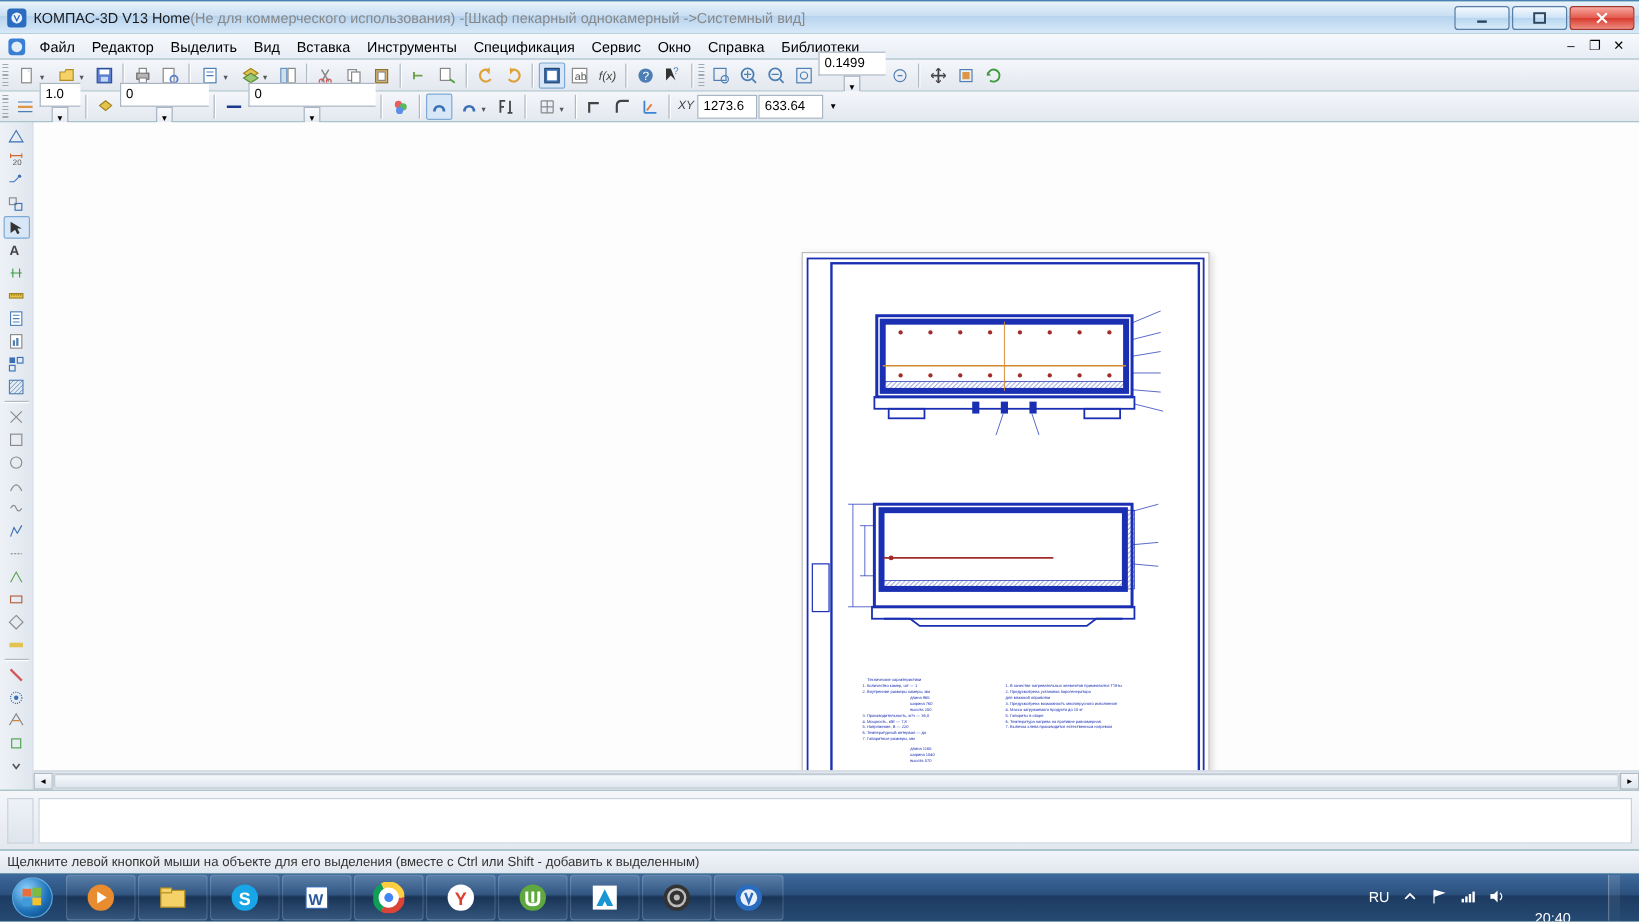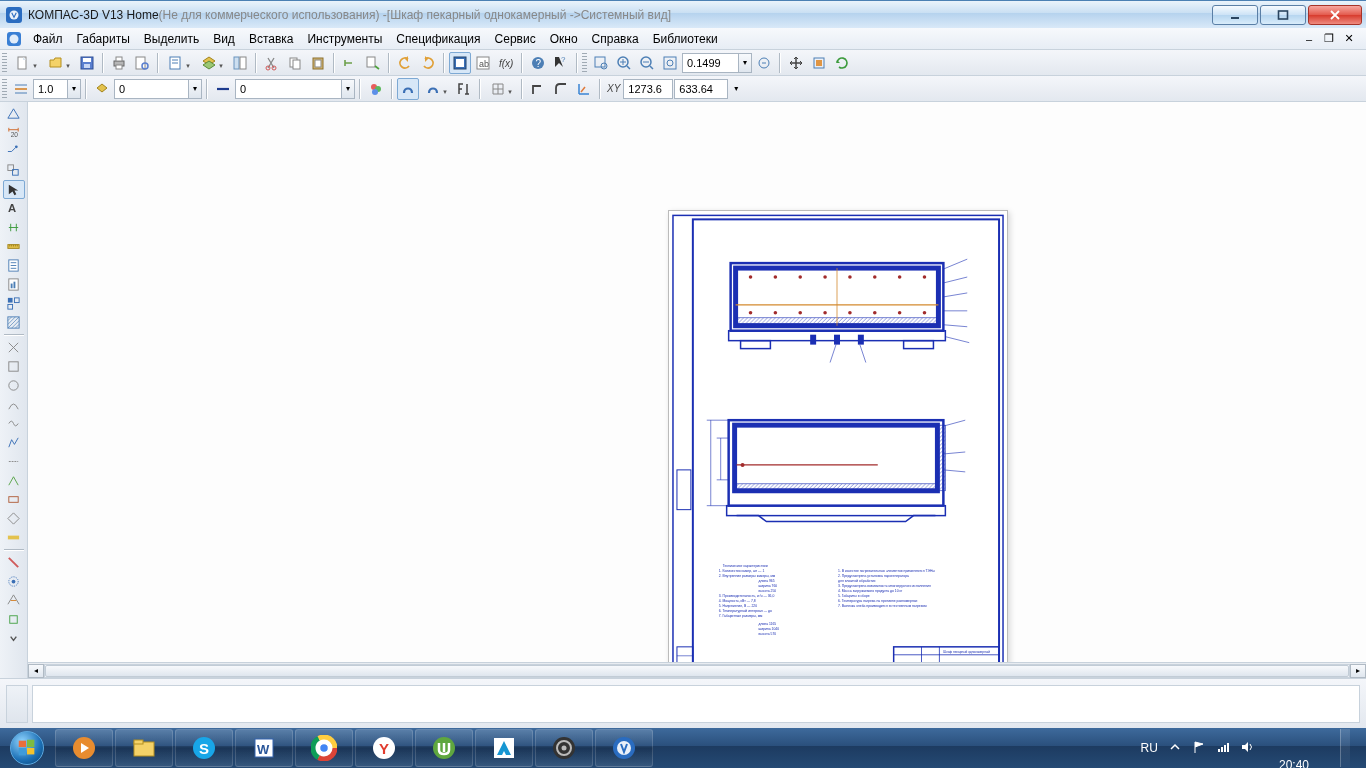--- a/index.html
+++ b/index.html
@@ -29,21 +29,21 @@
 .menubar .right .mb { width:18px; height:14px; display:flex; align-items:center; justify-content:center; font-size:11px; }
 
 
 .toolbar-row { height: 26px; background: linear-gradient(#f4f6fa,#e3e8ef); border-bottom: 1px solid #c8d2dc; display: flex; align-items: center; padding: 0 2px; gap: 1px; }
 .tb-sep { width: 2px; height: 20px; border-left: 1px solid #b0bac4; border-right: 1px solid #fff; margin: 0 3px; }
 .tb-grip { width: 5px; height: 20px; background: repeating-linear-gradient(to bottom,#a0aab4 0 1px,transparent 1px 3px); margin-right:2px; }
 .tb-btn { width: 22px; height: 22px; display: flex; align-items: center; justify-content: center; border: 1px solid transparent; border-radius: 2px; }
 .tb-btn.with-arrow { width: 32px; }
 .tb-btn svg { width: 16px; height: 16px; }
 .tb-input { height: 20px; border: 1px solid #a9b5c2; background: #fff; font-size: 11px; padding: 0 4px; }
-.tb-combo { display:flex; align-items:center; }
+.tb-combo { display:flex; align-items:center;flex-direction:column; }
 .tb-combo .tb-input { border-right:none; }
 .tb-combo .dd { width:14px; height:20px; border:1px solid #a9b5c2; background:linear-gradient(#f7f9fc,#dfe6ee); display:flex; align-items:center; justify-content:center; font-size:8px; }
 .tb-label { font-size: 10px; color: #444; padding: 0 2px; font-style: italic; }
 .tb-btn.active { background:#d7e7f7; border-color:#7da9d4; }
 
 
 .workarea { flex: 1 1 auto; display: flex; min-height: 0; background: #fff; }
 .vtoolbar { width: 28px; background: linear-gradient(to right,#eef2f7,#e0e6ee); border-right: 1px solid #c8d2dc; display: flex; flex-direction: column; align-items: center; padding: 2px 0; gap: 0; overflow:hidden; }
 .vtb-btn { width: 22px; height: 19px; display: flex; align-items: center; justify-content: center; border: 1px solid transparent; border-radius: 2px; }
 .vtb-btn svg { width: 15px; height: 15px; }
@@ -120,21 +120,21 @@
   </div>
 
   <div class="menubar">
     <span class="mini-icon">
       <svg viewBox="0 0 16 16">
           <rect x="1" y="1" width="14" height="14" rx="3" fill="#3a7fd4"></rect>
           <circle cx="8" cy="8" r="4.5" fill="#fff" opacity="0.85"></circle>
         </svg>
     </span>
     <div class="menu-item"><span class="ul">Файл</span></div>
-    <div class="menu-item"><span class="ul">Габариты</span></div>
+    <div class="menu-item"><span class="ul">Редактор</span></div>
     <div class="menu-item"><span class="ul">Выделить</span></div>
     <div class="menu-item"><span class="ul">Вид</span></div>
     <div class="menu-item"><span class="ul">Вставка</span></div>
     <div class="menu-item"><span class="ul">Инструменты</span></div>
     <div class="menu-item"><span class="ul">Спецификация</span></div>
     <div class="menu-item"><span class="ul">Сервис</span></div>
     <div class="menu-item"><span class="ul">Окно</span></div>
     <div class="menu-item"><span class="ul">Справка</span></div>
     <div class="menu-item"><span class="ul">Библиотеки</span></div>
     <div class="right">
@@ -728,20 +728,23 @@
         <div class="arrow">▸</div>
       </div>
     </div>
   </div>
 
   <div class="prop-panel">
     <div class="pp-tab"></div>
     <div class="pp-body"></div>
   </div>
 
+  <div class="statusbar">
+    <span>Щелкните левой кнопкой мыши на объекте для его выделения (вместе с Ctrl или Shift - добавить к выделенным)</span>
+  </div>
 
   <div class="taskbar">
     <div class="start-orb">
       <div class="orb">
           <svg viewBox="0 0 24 24">
             <g>
               <rect x="3" y="4" width="8" height="7" fill="#e96e3c"></rect>
               <rect x="12" y="3" width="8" height="8" fill="#7dbb42"></rect>
               <rect x="3" y="12" width="8" height="8" fill="#3f9bd9"></rect>
               <rect x="12" y="12" width="8" height="7" fill="#f3c22c"></rect>

